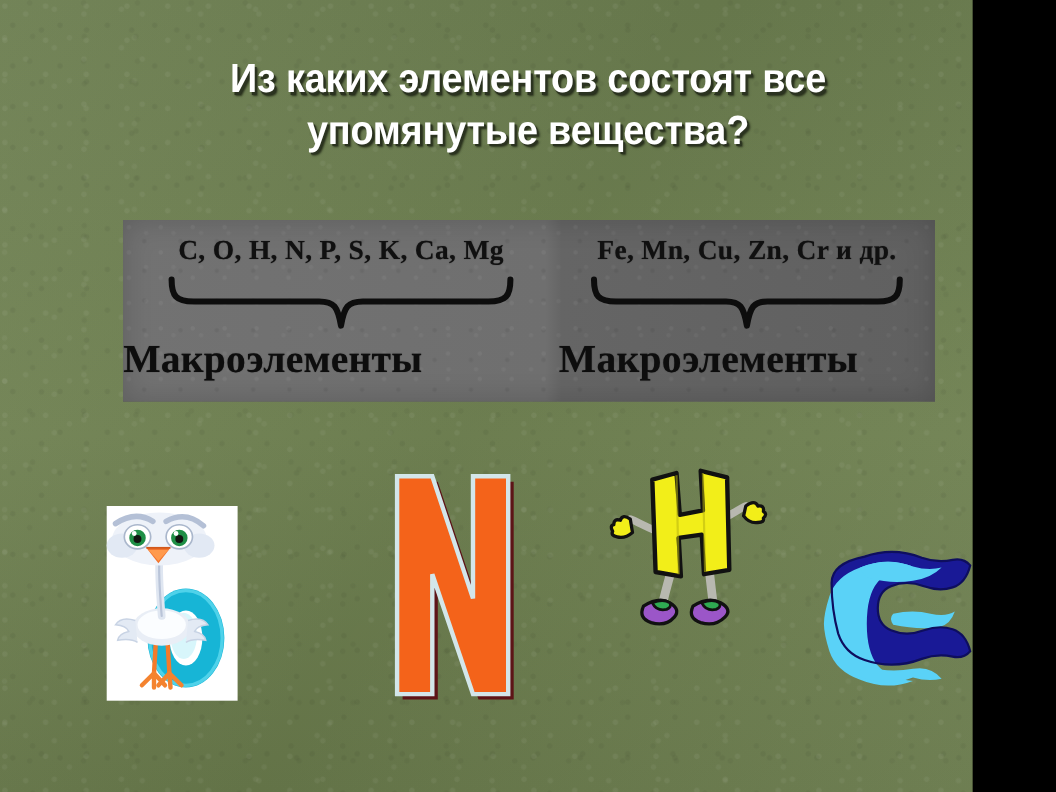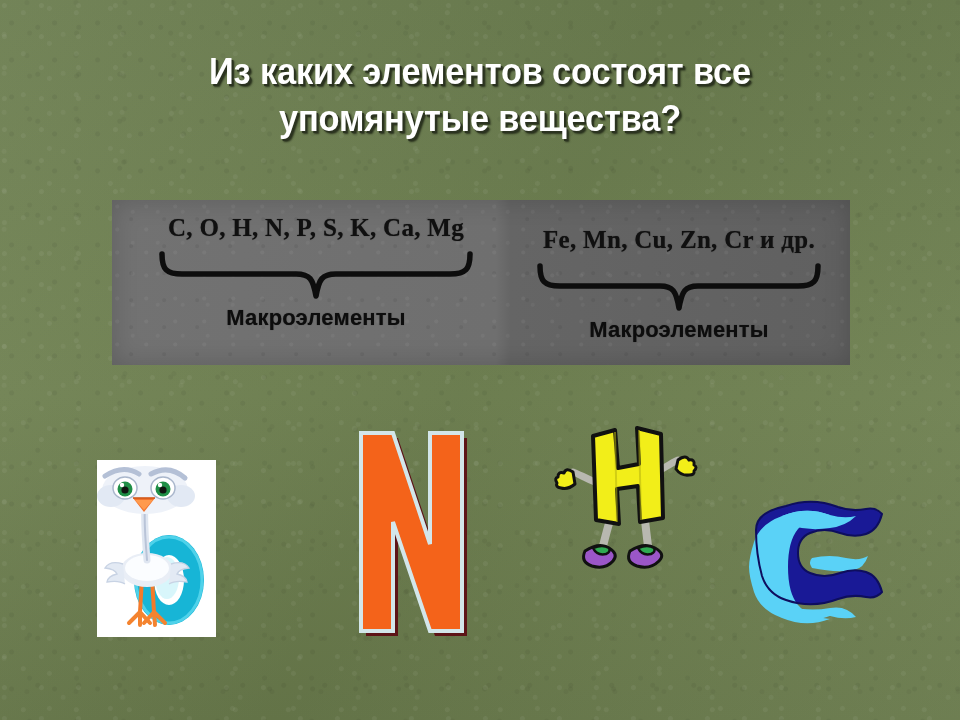--- a/index.html
+++ b/index.html
@@ -3,21 +3,21 @@
 <meta charset="utf-8">
 <title>Slide</title>
 <style>
   html, body {
     margin: 0;
     padding: 0;
     background: #000;
   }
   #slide {
     position: relative;
-    width: 960px;
+    width: 884px;
     height: 720px;
     overflow: hidden;
     font-family: "Liberation Sans", sans-serif;
     background-color: #6e8050;
     background-image:
       radial-gradient(circle at 12% 18%, rgba(255,255,255,0.055) 0 2px, transparent 3px),
       radial-gradient(circle at 27% 62%, rgba(0,0,0,0.05) 0 2px, transparent 3px),
       radial-gradient(circle at 44% 31%, rgba(255,255,255,0.05) 0 2px, transparent 3px),
       radial-gradient(circle at 63% 77%, rgba(0,0,0,0.045) 0 2px, transparent 3px),
       radial-gradient(circle at 81% 24%, rgba(255,255,255,0.05) 0 2px, transparent 3px),
@@ -63,22 +63,22 @@
       radial-gradient(circle at 83% 38%, rgba(255,255,255,0.04) 0 1.5px, transparent 2.5px),
       linear-gradient(90deg, #727272 0%, #6f6f6f 52%, #656565 54%, #606060 100%);
     background-size: 29px 23px, 33px 27px, 25px 31px, 100% 100%;
     box-shadow: inset 0 0 26px rgba(0,0,0,0.18);
   }
   .group {
     position: absolute;
     top: 0;
     height: 100%;
   }
-  #group-macro { left: 0; width: 396px; padding-left: 12px; }
-  #group-micro { left: 396px; width: 342px; margin-top: 12px; }
+  #group-macro { left: 0; width: 396px; }
+  #group-micro { left: 396px; width: 342px; }
 
   .formula {
     position: absolute;
     top: 14px;
     left: 0;
     width: 100%;
     text-align: center;
     font-family: "Liberation Serif", serif;
     font-weight: bold;
     font-size: 25px;
@@ -90,24 +90,23 @@
     position: absolute;
     top: 52px;
     left: 50%;
     transform: translateX(-50%);
   }
   .grouplabel {
     position: absolute;
     top: 105px;
     left: 0;
     width: 100%;
-    text-align: center;
-    font-family: Liberation Sans, sans-serif;
+    font-family: Liberation Serif, serif;
     font-weight: bold;
-    font-size: 22px;
+    font-size: 36px;
     color: #0d0d0d;
     letter-spacing: 0.2px;
     text-shadow: 0 0 1px rgba(0,0,0,0.5);
   }
 
   
   #letters { position: absolute; left: 0; top: 0; width: 100%; height: 100%; }
 
   
   #letter-o-card {

